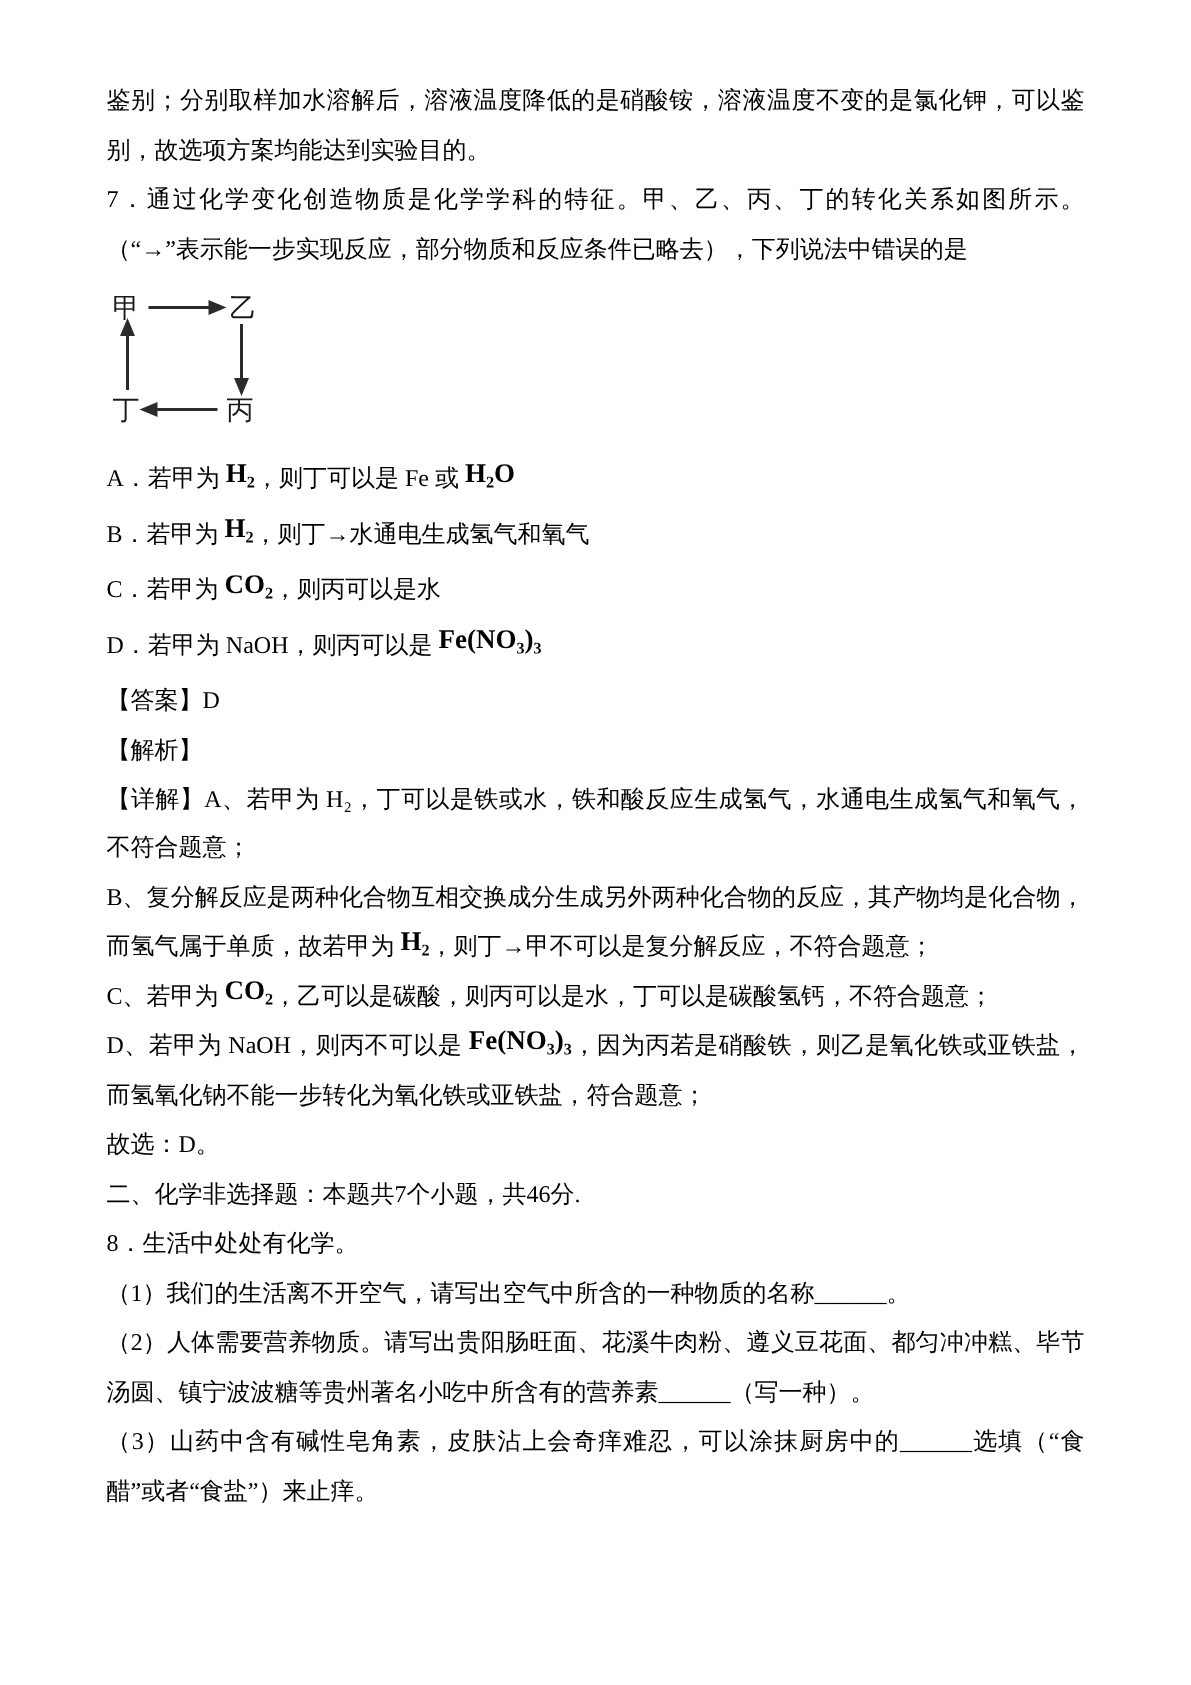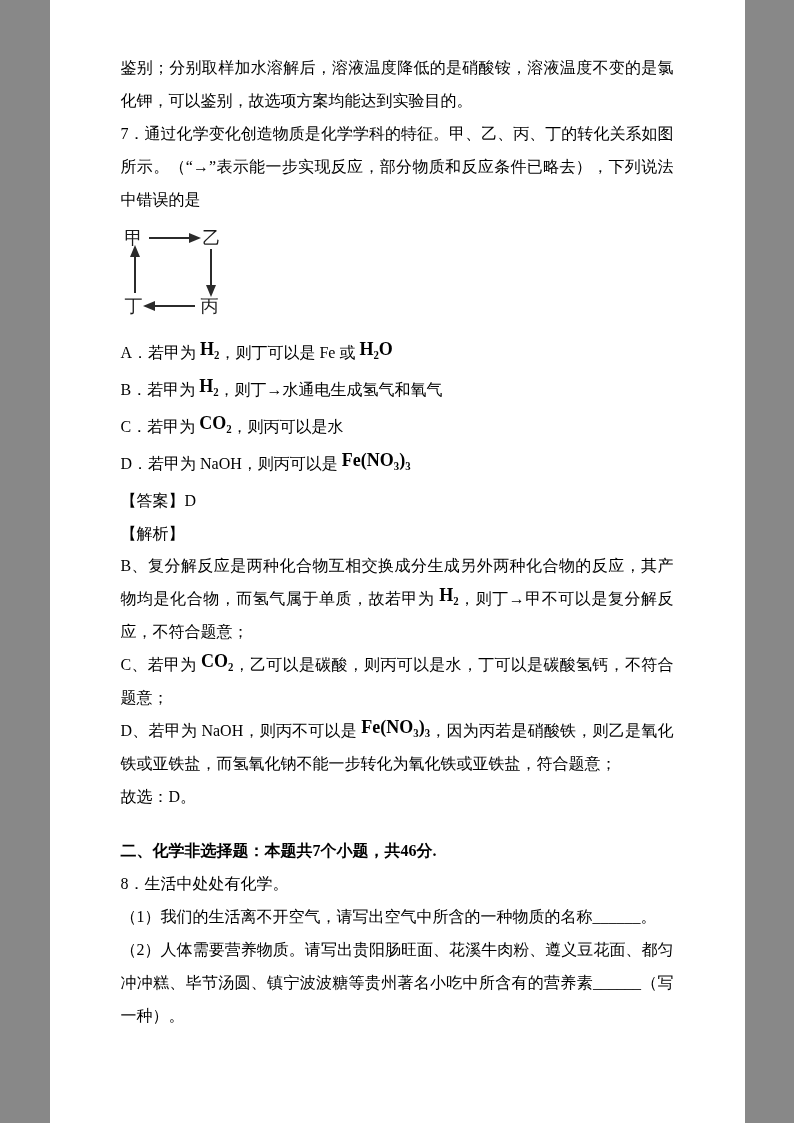--- a/index.html
+++ b/index.html
@@ -1,33 +1,33 @@
 <!DOCTYPE html>
 <html><head>
 <meta charset="utf-8">
 <style>
   html, body { margin: 0; padding: 0; background: #888; }
   .page {
-    width: 695px;
+    width: 794px;
     height: 1123px;
     margin: 0 auto;
     background: #ffffff;
     box-sizing: border-box;
     padding: 52px 71px 0 71px;
     font-family: "Liberation Serif", "DejaVu Serif", serif;
     font-size: 16px;
     line-height: 2.06;
     color: #000000;
     text-align: justify;
     overflow: hidden;
     position: relative;
   }
   p { margin: 0; }
   .opt { margin: 4px 0; }
-  .bold { font-weight: 700; margin-top: 21px; }
+  .bold { font-weight: 400; }
   .chem {
     font-family: "Liberation Serif", "DejaVu Serif", serif;
     font-weight: 700;
     font-size: 18px;
     line-height: 1;
     vertical-align: 3px;
     white-space: nowrap;
   }
   .diagram {
     position: relative;
@@ -86,30 +86,32 @@
   <p class="opt">
     <span>C．若甲为 </span><span class="chem">CO₂</span><span>，则丙可以是水</span>
   </p>
   <p class="opt">
     <span>D．若甲为 NaOH，则丙可以是 </span><span class="chem">Fe(NO₃)₃</span>
   </p>
 
   <p>【答案】D</p>
   <p>【解析】</p>
 
+  <p>【详解】A、若甲为 H₂，丁可以是铁或水，铁和酸反应生成氢气，水通电生成氢气和氧气，不符合题意；</p>
   <p>
     <span>B、复分解反应是两种化合物互相交换成分生成另外两种化合物的反应，其产物均是化合物，而氢气属于单质，故若甲为 </span><span class="chem">H₂</span><span>，则丁→甲不可以是复分解反应，不符合题意；</span>
   </p>
   <p>
     <span>C、若甲为 </span><span class="chem">CO₂</span><span>，乙可以是碳酸，则丙可以是水，丁可以是碳酸氢钙，不符合题意；</span>
   </p>
   <p>
     <span>D、若甲为 NaOH，则丙不可以是 </span><span class="chem">Fe(NO₃)₃</span><span>，因为丙若是硝酸铁，则乙是氧化铁或亚铁盐，而氢氧化钠不能一步转化为氧化铁或亚铁盐，符合题意；</span>
   </p>
   <p>故选：D。</p>
 
   <p class="bold">二、化学非选择题：本题共7个小题，共46分.</p>
 
   <p>8．生活中处处有化学。</p>
   <p>（1）我们的生活离不开空气，请写出空气中所含的一种物质的名称______。</p>
   <p>（2）人体需要营养物质。请写出贵阳肠旺面、花溪牛肉粉、遵义豆花面、都匀冲冲糕、毕节汤圆、镇宁波波糖等贵州著名小吃中所含有的营养素______（写一种）。</p>
+  <p>（3）山药中含有碱性皂角素，皮肤沾上会奇痒难忍，可以涂抹厨房中的______选填（“食醋”或者“食盐”）来止痒。</p>
 
 </div>
 
 </body></html>

